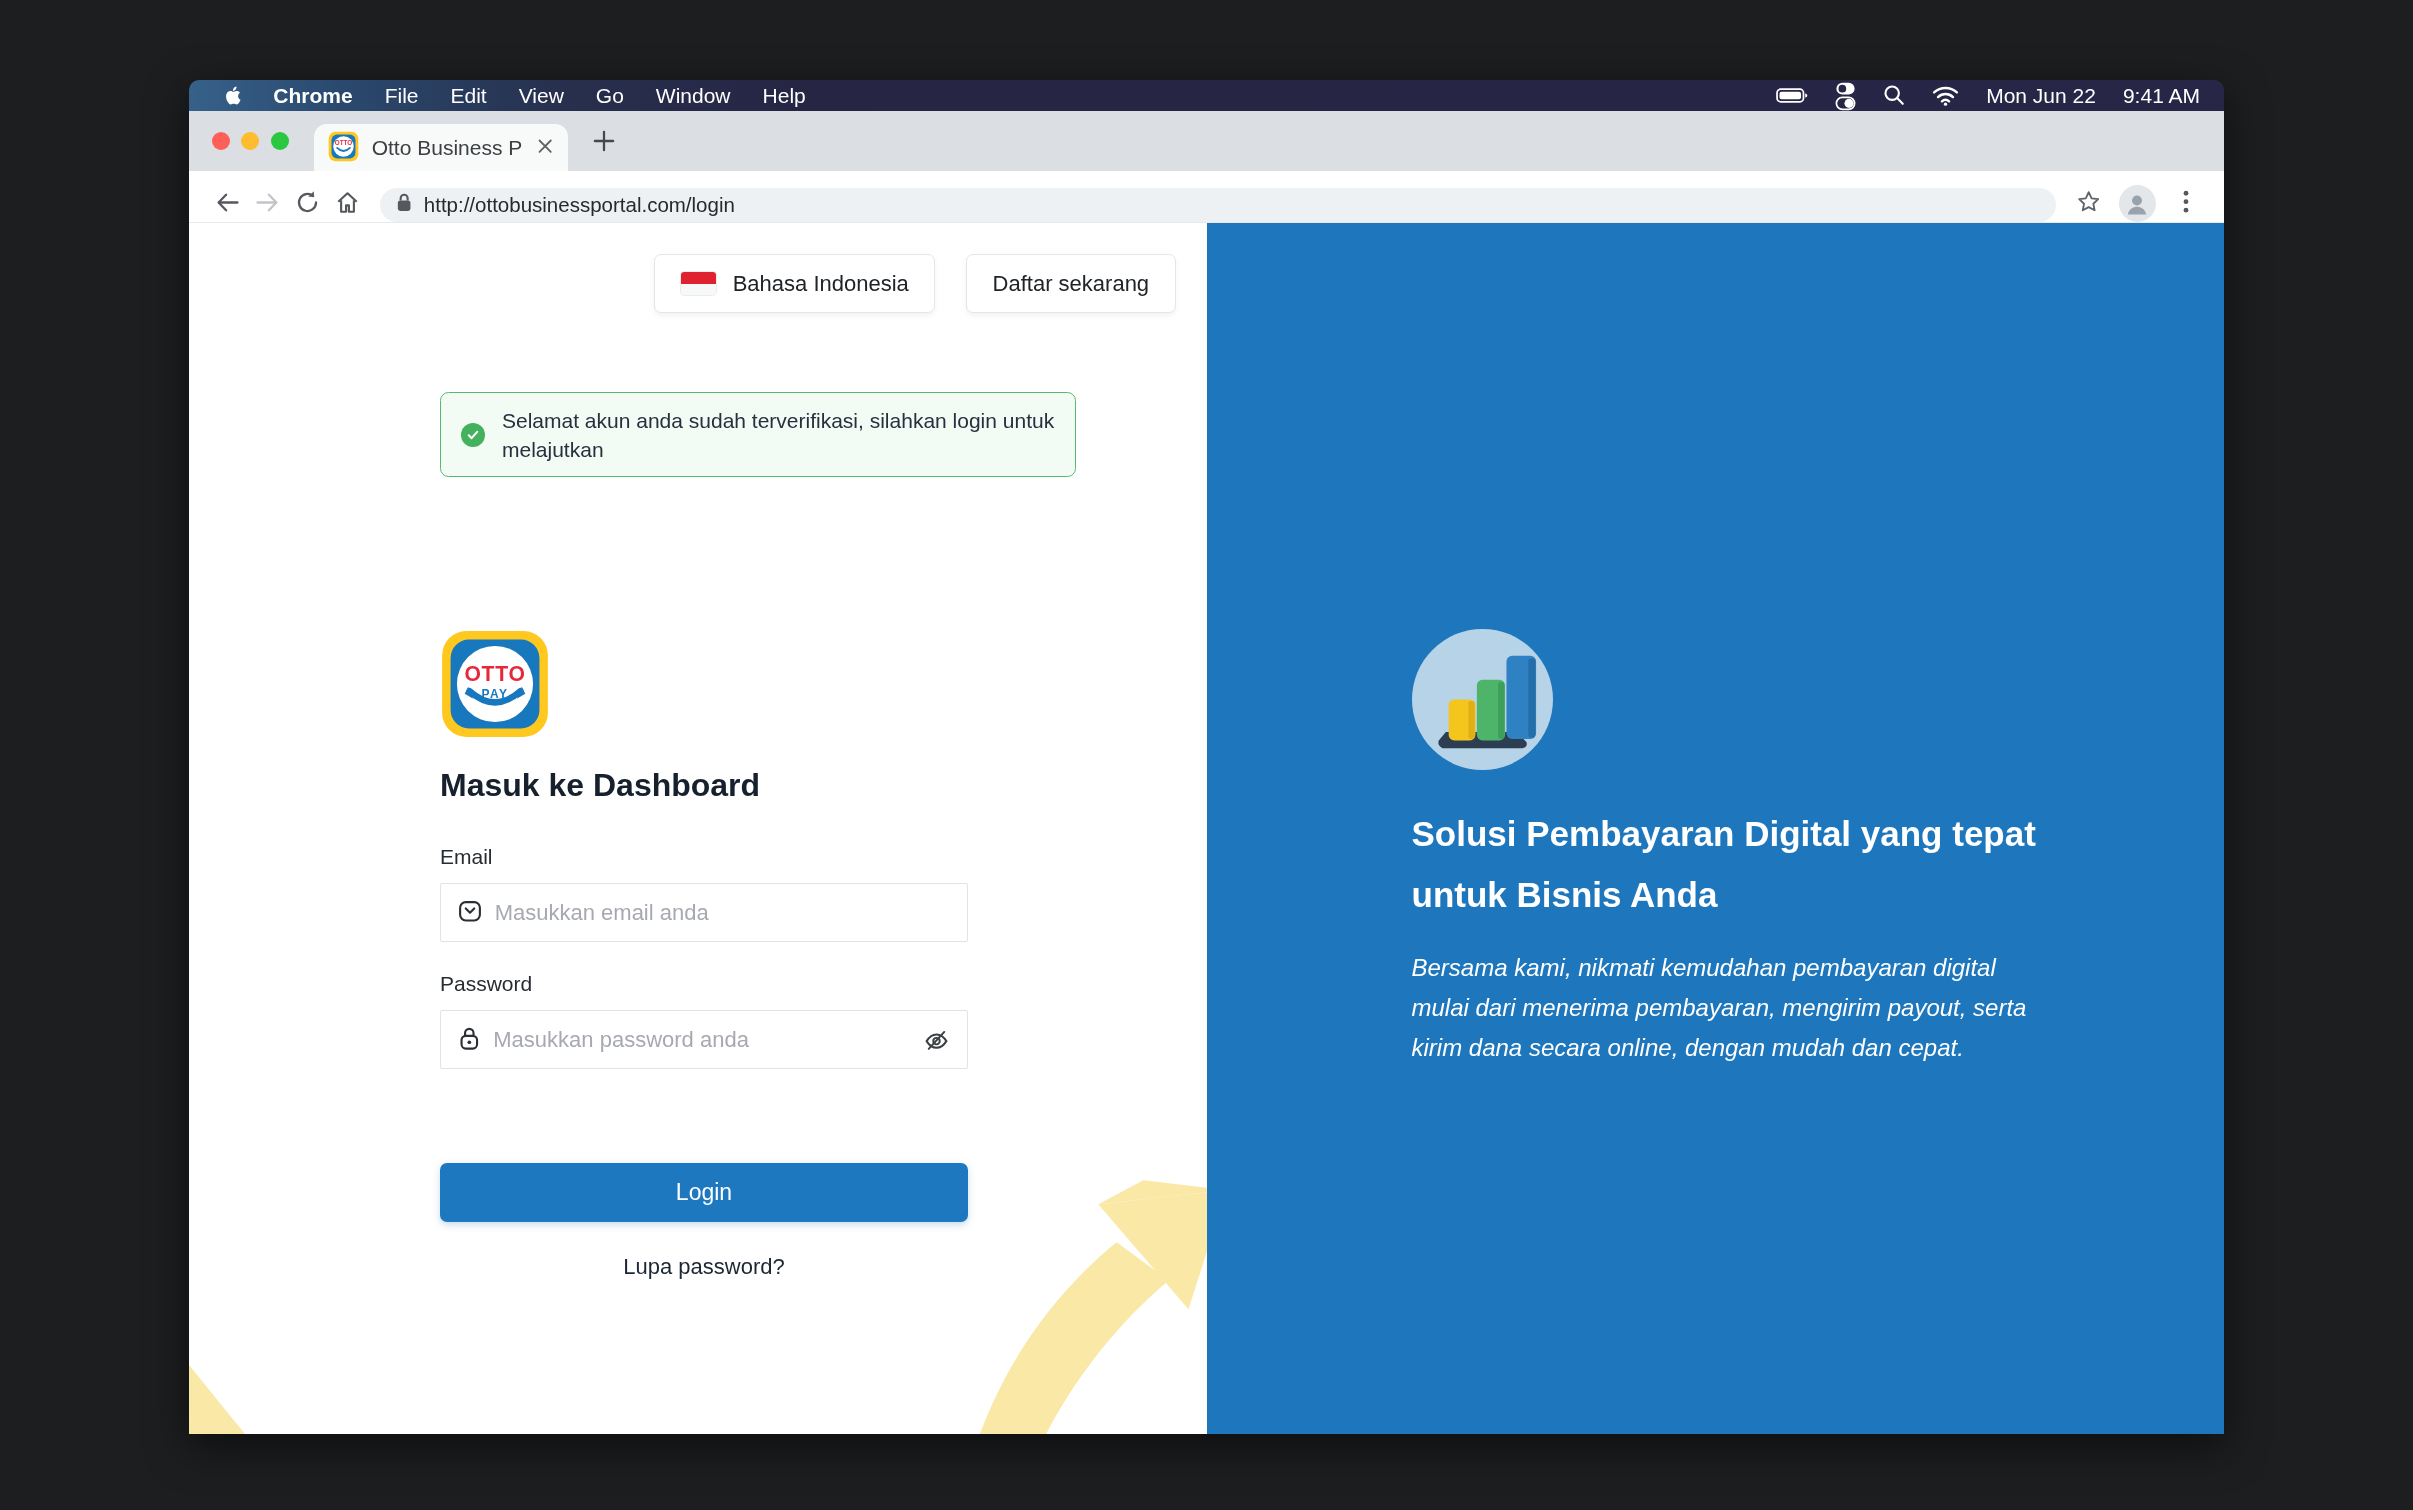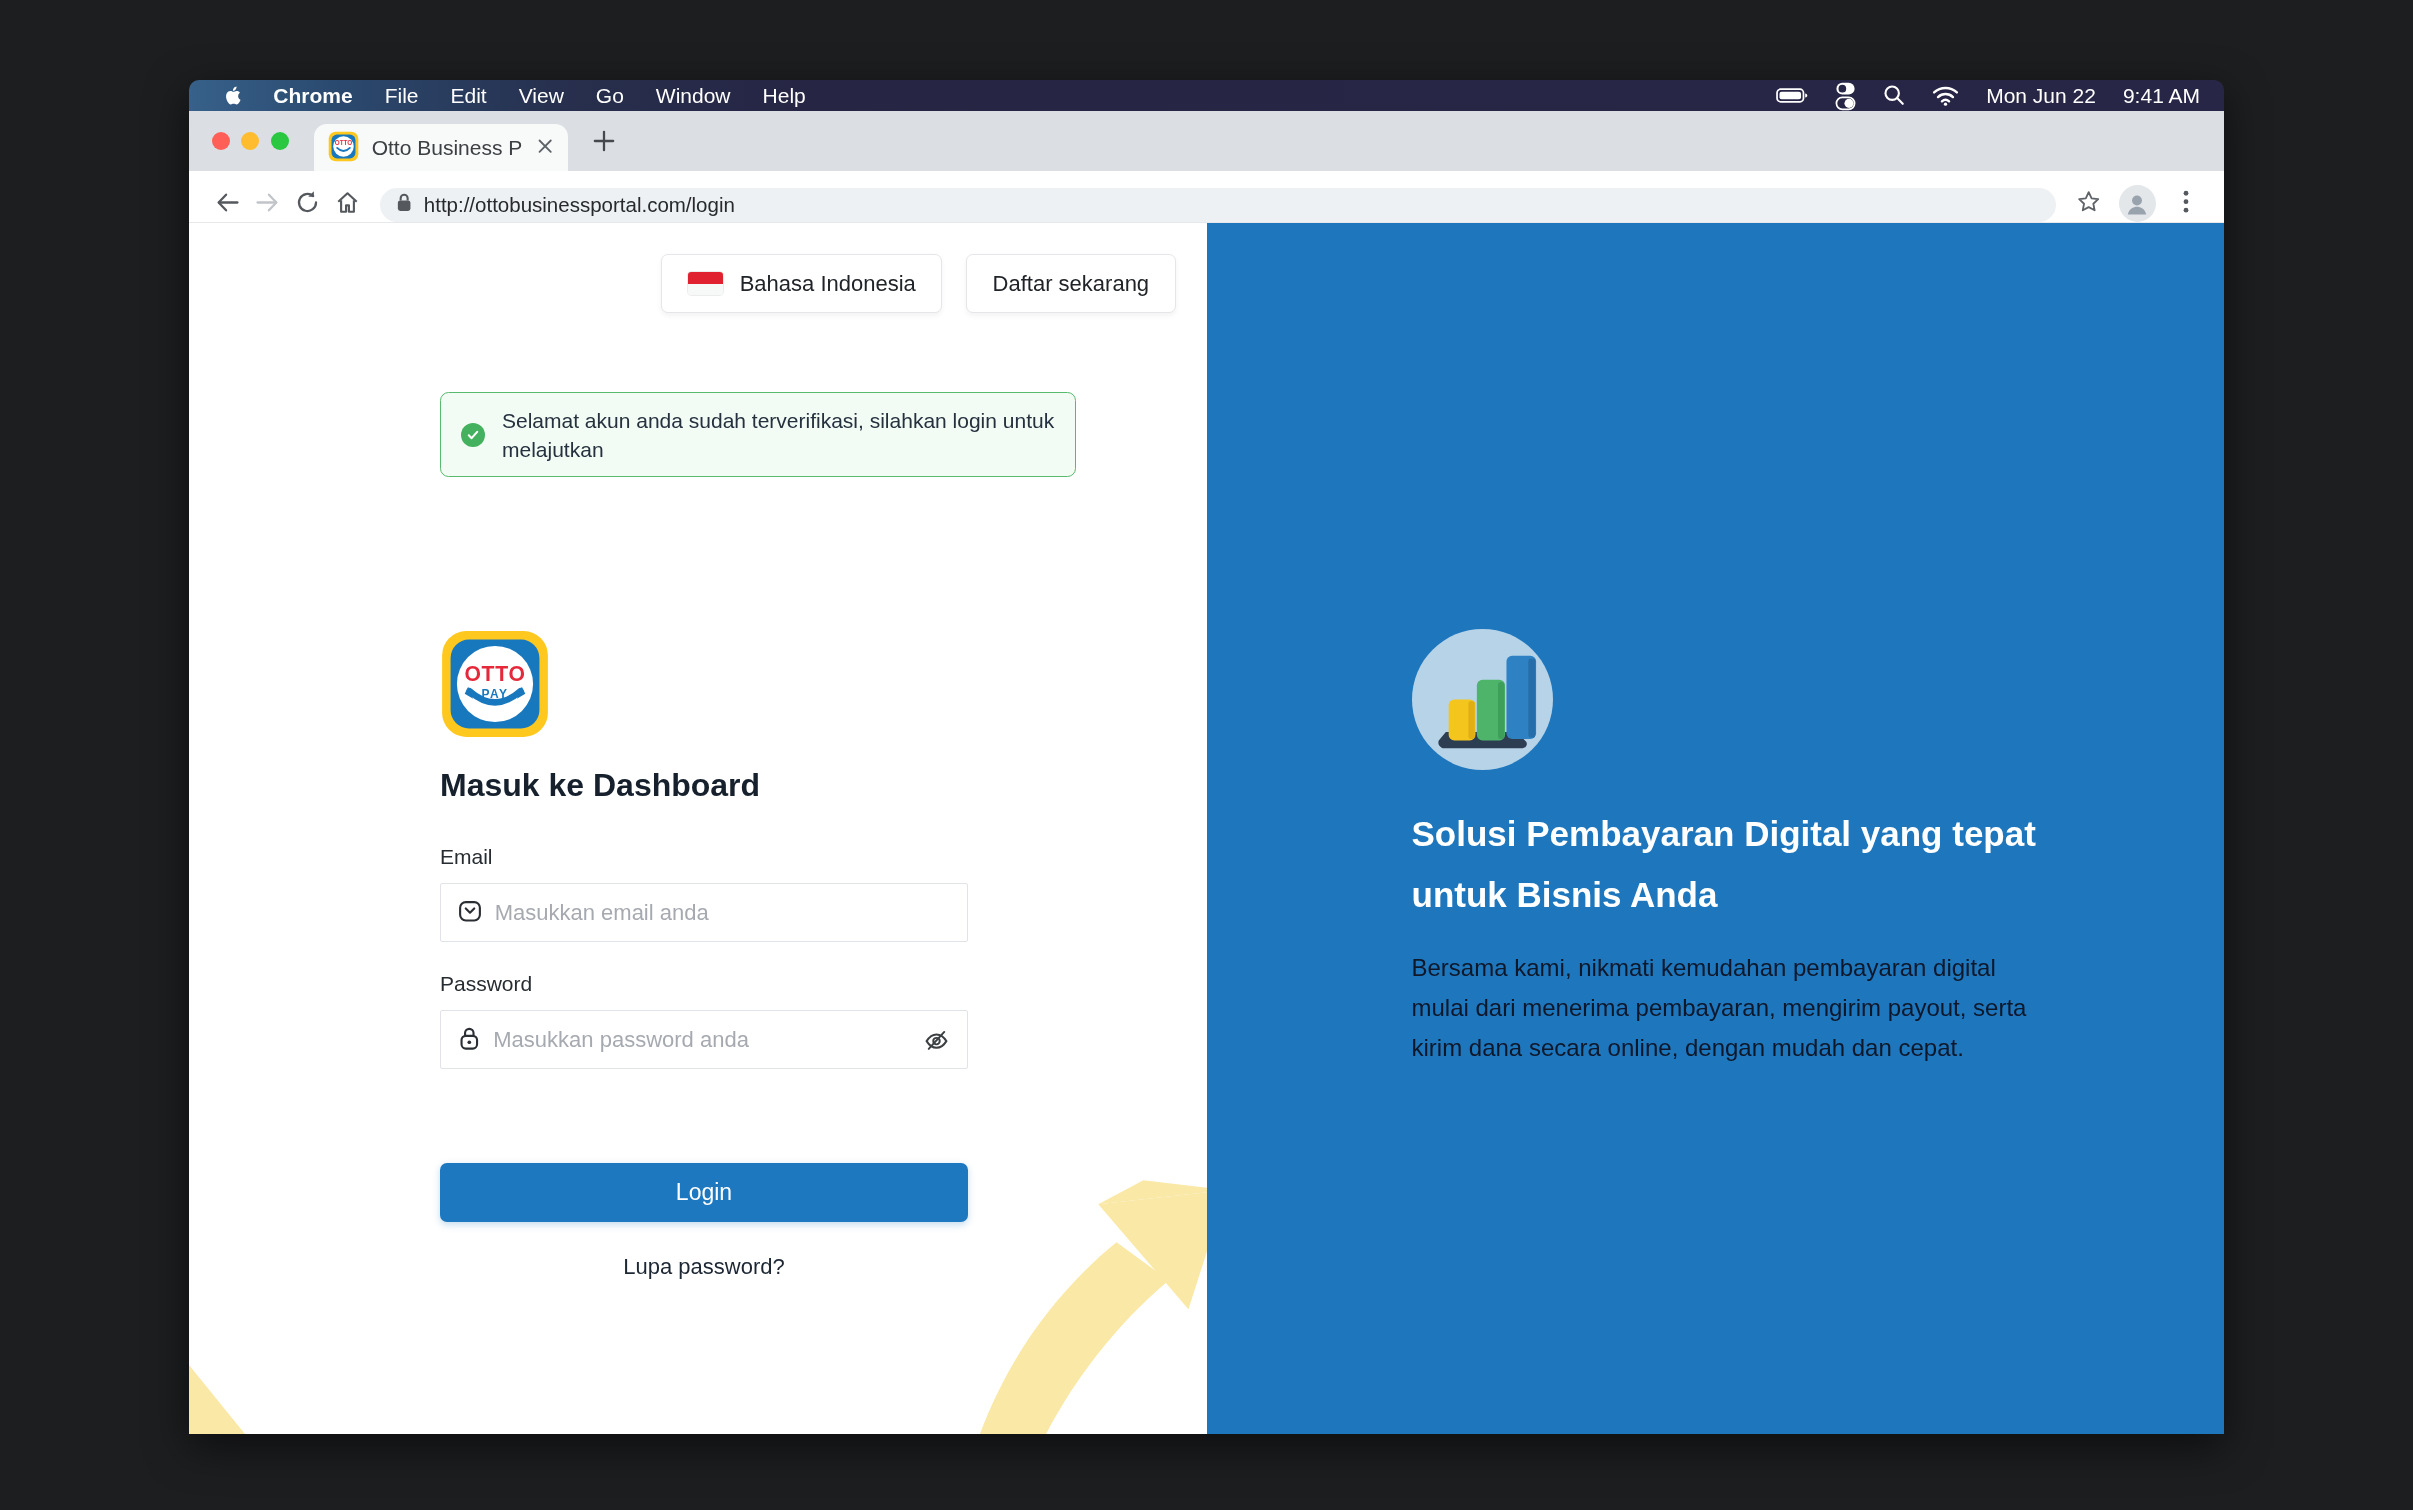--- a/index.html
+++ b/index.html
@@ -52,21 +52,21 @@
     flex:1; height:34px; margin:0 12.7px; background:#eef1f4; border-radius:17px;
     display:flex; align-items:center; gap:10px; padding:0 15.5px;
     font-size:20.5px; color:#27292c;
   }
   .avatar-btn { width:37px; height:37px; border-radius:50%; background:#e4e7ea;
     display:flex; align-items:center; justify-content:center; margin:0 10px; }
   
   .content { flex:1; display:flex; min-height:0; }
   .panel-left { width:1018px; background:#ffffff; position:relative; overflow:hidden; }
   .panel-right { width:1018px; background:#1e77bd; position:relative; overflow:hidden; }
-  .top-actions { position:absolute; top:31px; right:31px; display:flex; gap:24px; }
+  .top-actions { position:absolute; top:31px; right:31px; display:flex; gap:31px; }
   .btn-outline {
     height:59px; background:#fff; border:1.4px solid #e4e6e9; border-radius:7px;
     display:flex; align-items:center; gap:15.5px; padding:0 25.4px;
     font-size:22px; color:#202428; box-shadow:0 2.1px 5.6px rgba(0,0,0,.05);
     cursor:pointer;
   }
   .flag { width:37px; height:25.4px; border-radius:4.2px; overflow:hidden;
     border:0.7px solid #ececec; display:flex; flex-direction:column; }
   .flag .f-top { flex:1; background:#e0212f; }
   .flag .f-bot { flex:1; background:#f7f8f8; }
@@ -98,21 +98,21 @@
   .deco-tri { position:absolute; left:0; bottom:0; width:56px; height:69px;
     background:#fae8a6; clip-path:polygon(0 0, 100% 100%, 0 100%); }
   
   .hero-icon { position:absolute; left:205px; top:406px; width:141px; height:141px; }
   .hero-heading {
     position:absolute; left:205px; top:580px; width:635px;
     font-size:35px; font-weight:700; color:#ffffff; line-height:61px;
   }
   .hero-body {
     position:absolute; left:205px; top:725px; width:642px;
-    font-size:24px; color:#0f172a; line-height:40px;
+    font-size:24px; color:#ffffff; line-height:40px;font-style:italic;
   }
 </style>
 </head>
 <body>
 
 <div class="screen">
 
   <div class="menubar">
     <span class="mb-icon">
       <svg width="18.3" height="21" viewBox="0 0 26 30">

